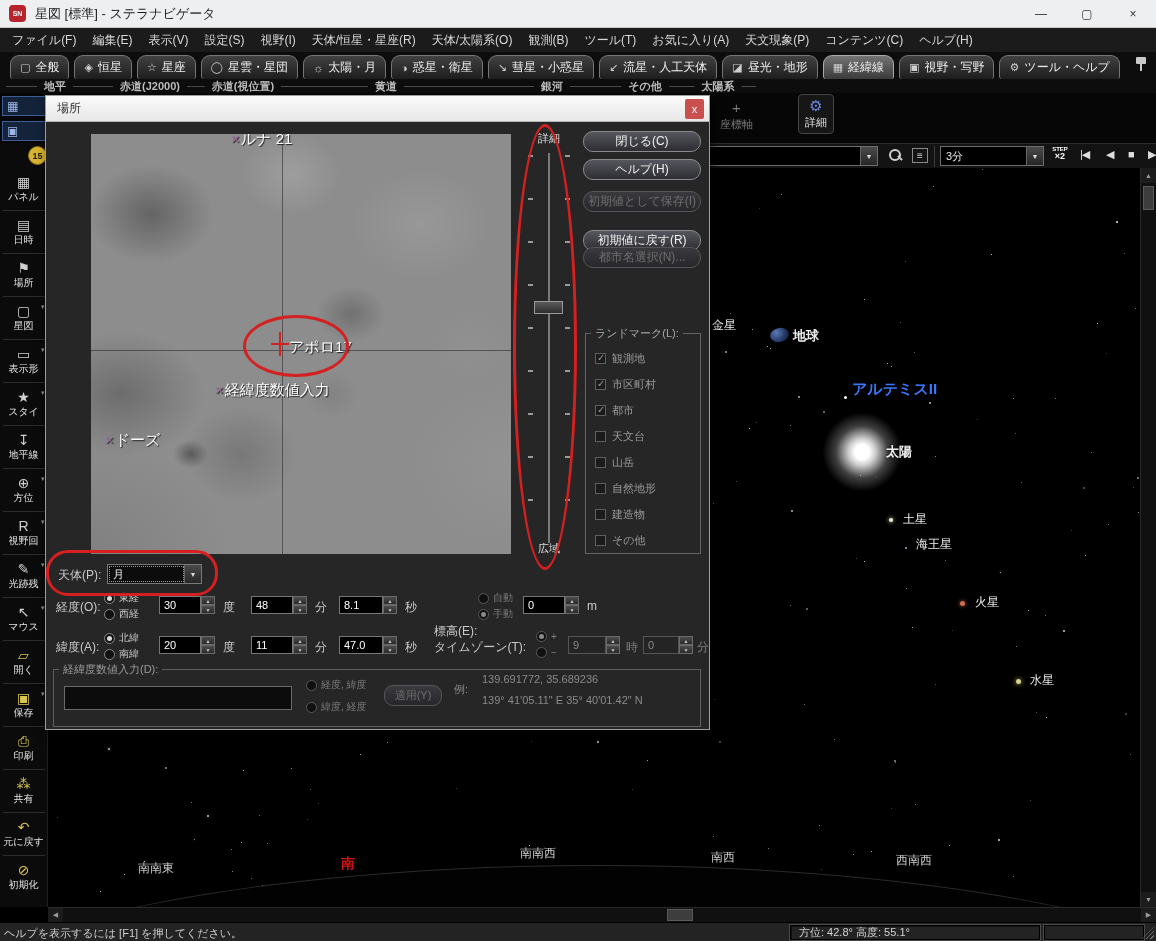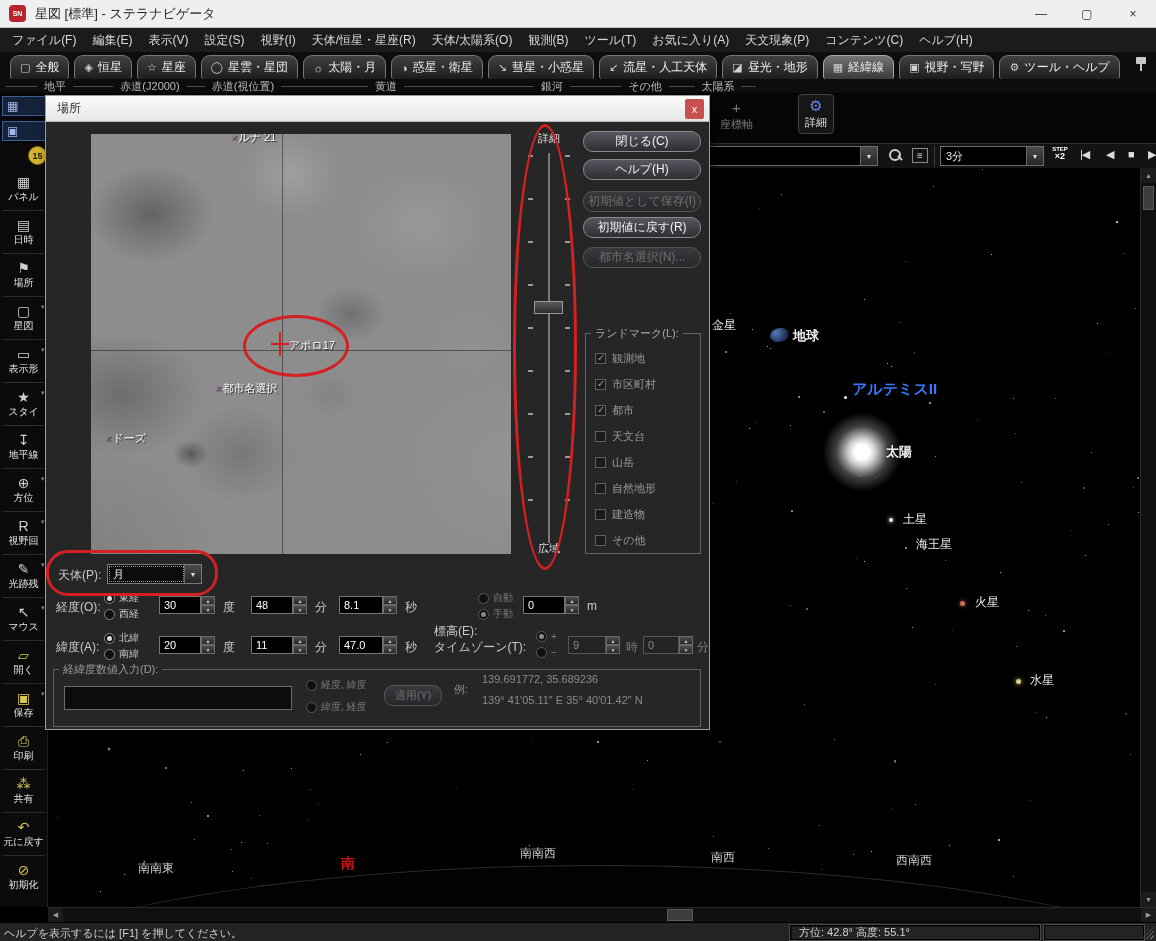--- a/index.html
+++ b/index.html
@@ -25,21 +25,21 @@
            display:flex;align-items:flex-end;padding-left:10px;gap:5px;}
   .tab{height:24px;display:flex;align-items:center;gap:5px;padding:0 9px;white-space:nowrap;
        background:linear-gradient(#414141,#1d1d1d);border:1px solid #767676;border-bottom:none;
        border-radius:9px 9px 3px 3px;color:#ededed;font-size:12px;}
   .tab .tab-icon{font-size:11px;color:#cfcfcf;}
   .tab.active{background:linear-gradient(#747474,#3a3a3a);border-color:#aaa;}
   .pin-icon{position:absolute;right:10px;top:57px;width:10px;height:14px;}
   .pin-icon::before{content:"";position:absolute;left:0;top:0;width:10px;height:7px;background:#c9c9c9;border-radius:1px;}
   .pin-icon::after{content:"";position:absolute;left:4px;top:7px;width:2px;height:7px;background:#c9c9c9;}
 
-  .groupsrow{position:absolute;left:0;top:79px;width:1156px;height:14px;background:#0d0d0d;}
+  .groupsrow{position:absolute;left:0;top:79px;width:1156px;height:14px;background:#0d0d0d;font-weight:bold;}
   .groupsrow::before{content:"";position:absolute;left:6px;right:400px;top:7px;border-top:1px solid #4d4d4d;}
   .group-label{position:absolute;top:0;transform:translateX(-50%);background:#0d0d0d;
                padding:0 7px;color:#bdbdbd;font-size:11px;white-space:nowrap;}
 
   
   .ribbonrow{position:absolute;left:0;top:93px;width:1156px;height:50px;background:#060606;}
   .ribbon-clip{position:absolute;left:2px;top:3px;width:44px;overflow:hidden;display:flex;
                flex-direction:column;gap:5px;}
   .clipbtn{display:flex;align-items:center;gap:4px;border:1px solid #3c5f95;background:#152档540;
            background:#14233a;padding:2px 4px;color:#9fb6e8;font-size:12px;white-space:nowrap;}
@@ -133,21 +133,21 @@
       radial-gradient(50px 40px at 260px 180px, rgba(85,85,85,.5), transparent 70%),
       radial-gradient(60px 50px at 380px 210px, rgba(150,150,150,.4), transparent 70%),
       radial-gradient(80px 70px at 150px 320px, rgba(95,95,95,.45), transparent 70%),
       radial-gradient(25px 20px at 100px 320px, rgba(55,55,55,.6), transparent 70%),
       radial-gradient(90px 70px at 300px 360px, rgba(140,140,140,.4), transparent 70%),
       radial-gradient(40px 35px at 240px 260px, rgba(120,120,120,.5), transparent 70%),
       radial-gradient(150px 120px at 420px 330px, rgba(158,158,158,.35), transparent 70%),
       radial-gradient(200px 160px at 0px 420px, rgba(110,110,110,.4), transparent 70%);}
   .cross-h{position:absolute;left:0;top:216px;width:100%;height:1px;background:rgba(25,25,25,.5);}
   .cross-v{position:absolute;left:191px;top:0;width:1px;height:100%;background:rgba(25,25,25,.5);}
-  .map-label{position:absolute;color:#fff;font-size:11px;white-space:nowrap;text-shadow:1px 1px 1px rgba(0,0,0,.8);}
+  .map-label{position:absolute;color:#fff;font-size:15px;white-space:nowrap;text-shadow:1px 1px 1px rgba(0,0,0,.8);}
   .map-label .mk{color:#9a6f9a;margin-right:1px;}
   .apollo-mark{position:absolute;left:180px;top:198px;width:18px;height:24px;}
   .apollo-mark::before{content:"";position:absolute;left:8px;top:0;width:2px;height:24px;background:#d42020;}
   .apollo-mark::after{content:"";position:absolute;left:0;top:11px;width:18px;height:2px;background:#d42020;}
 
   .mapslider{position:absolute;left:473px;top:35px;width:60px;height:425px;}
   .sl-label{position:absolute;width:100%;text-align:center;color:#e0e0e0;font-size:11px;}
   .sl-track{position:absolute;left:29px;top:22px;width:2px;height:390px;background:#7a7a7a;}
   .sl-ticks{position:absolute;top:24px;width:5px;height:386px;
             background:repeating-linear-gradient(#9a9a9a 0 2px,transparent 2px 43px);}
@@ -697,37 +697,37 @@
       <span>場所</span>
       <div class="dlg-close">x</div>
     </div>
 
     <div class="moonmap">
       <div class="cross-h"></div>
       <div class="cross-v"></div>
       <span class="map-label" style="left:140px;top:-4px"><span class="mk">×</span><span>ルナ 21</span></span>
       <div class="apollo-mark"></div>
       <span class="map-label" style="left:198px;top:204px"><span>アポロ17</span></span>
-      <span class="map-label" style="left:124px;top:247px"><span class="mk">×</span><span>都市名選択</span></span>
+      <span class="map-label" style="left:124px;top:247px"><span class="mk">×</span><span>経緯度数値入力</span></span>
       <span class="map-label" style="left:14px;top:297px"><span class="mk">×</span><span>ドーズ</span></span>
     </div>
 
     <div class="mapslider">
       <span class="sl-label" style="top:0">詳細</span>
       <div class="sl-ticks" style="left:9px"></div>
       <div class="sl-track"></div>
       <div class="sl-ticks" style="left:46px"></div>
       <div class="sl-thumb"></div>
       <span class="sl-label" style="bottom:0">広域</span>
     </div>
 
     <div class="dlgbtn" style="top:35px">閉じる(C)</div>
     <div class="dlgbtn" style="top:63px">ヘルプ(H)</div>
     <div class="dlgbtn disabled" style="top:95px">初期値として保存(I)</div>
-    <div class="dlgbtn" style="top:121px">初期値に戻す(R)</div>
+    <div class="dlgbtn" style="top:134px">初期値に戻す(R)</div>
     <div class="dlgbtn disabled" style="top:151px">都市名選択(N)...</div>
 
     <div class="landmark">
       <span class="lm-legend">ランドマーク(L):</span>
       <div class="lm-row" style="top:17px">
           <span class="cb checked"></span>
           <span>観測地</span>
         </div>
       <div class="lm-row" style="top:43px">
           <span class="cb checked"></span>

